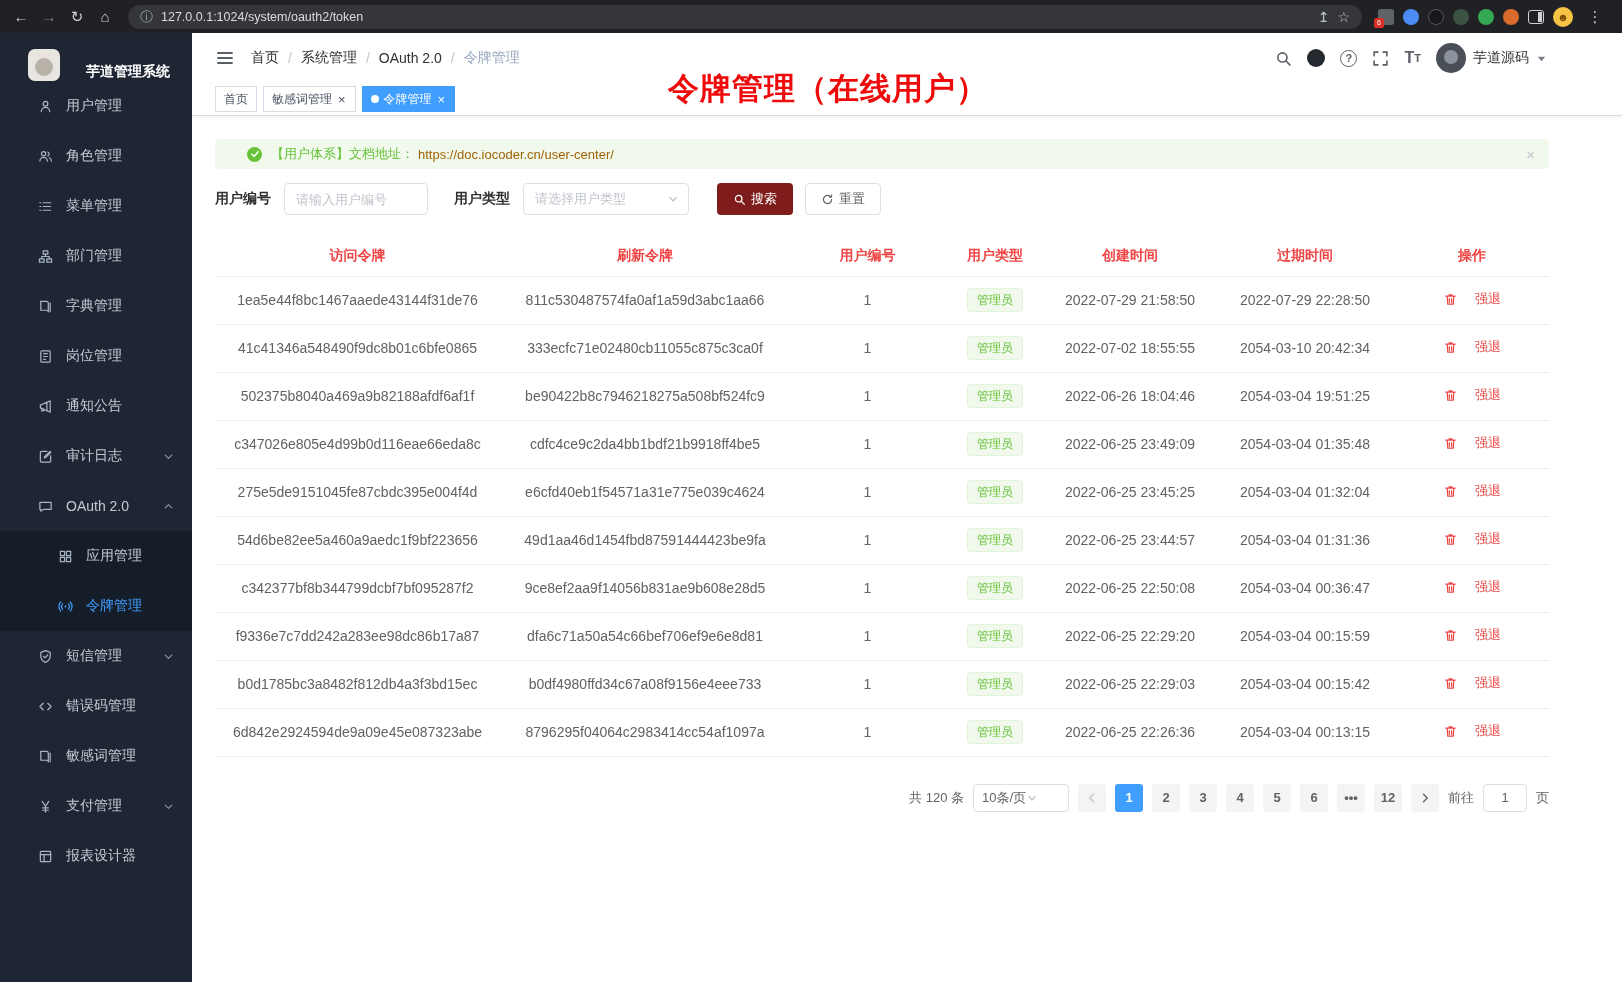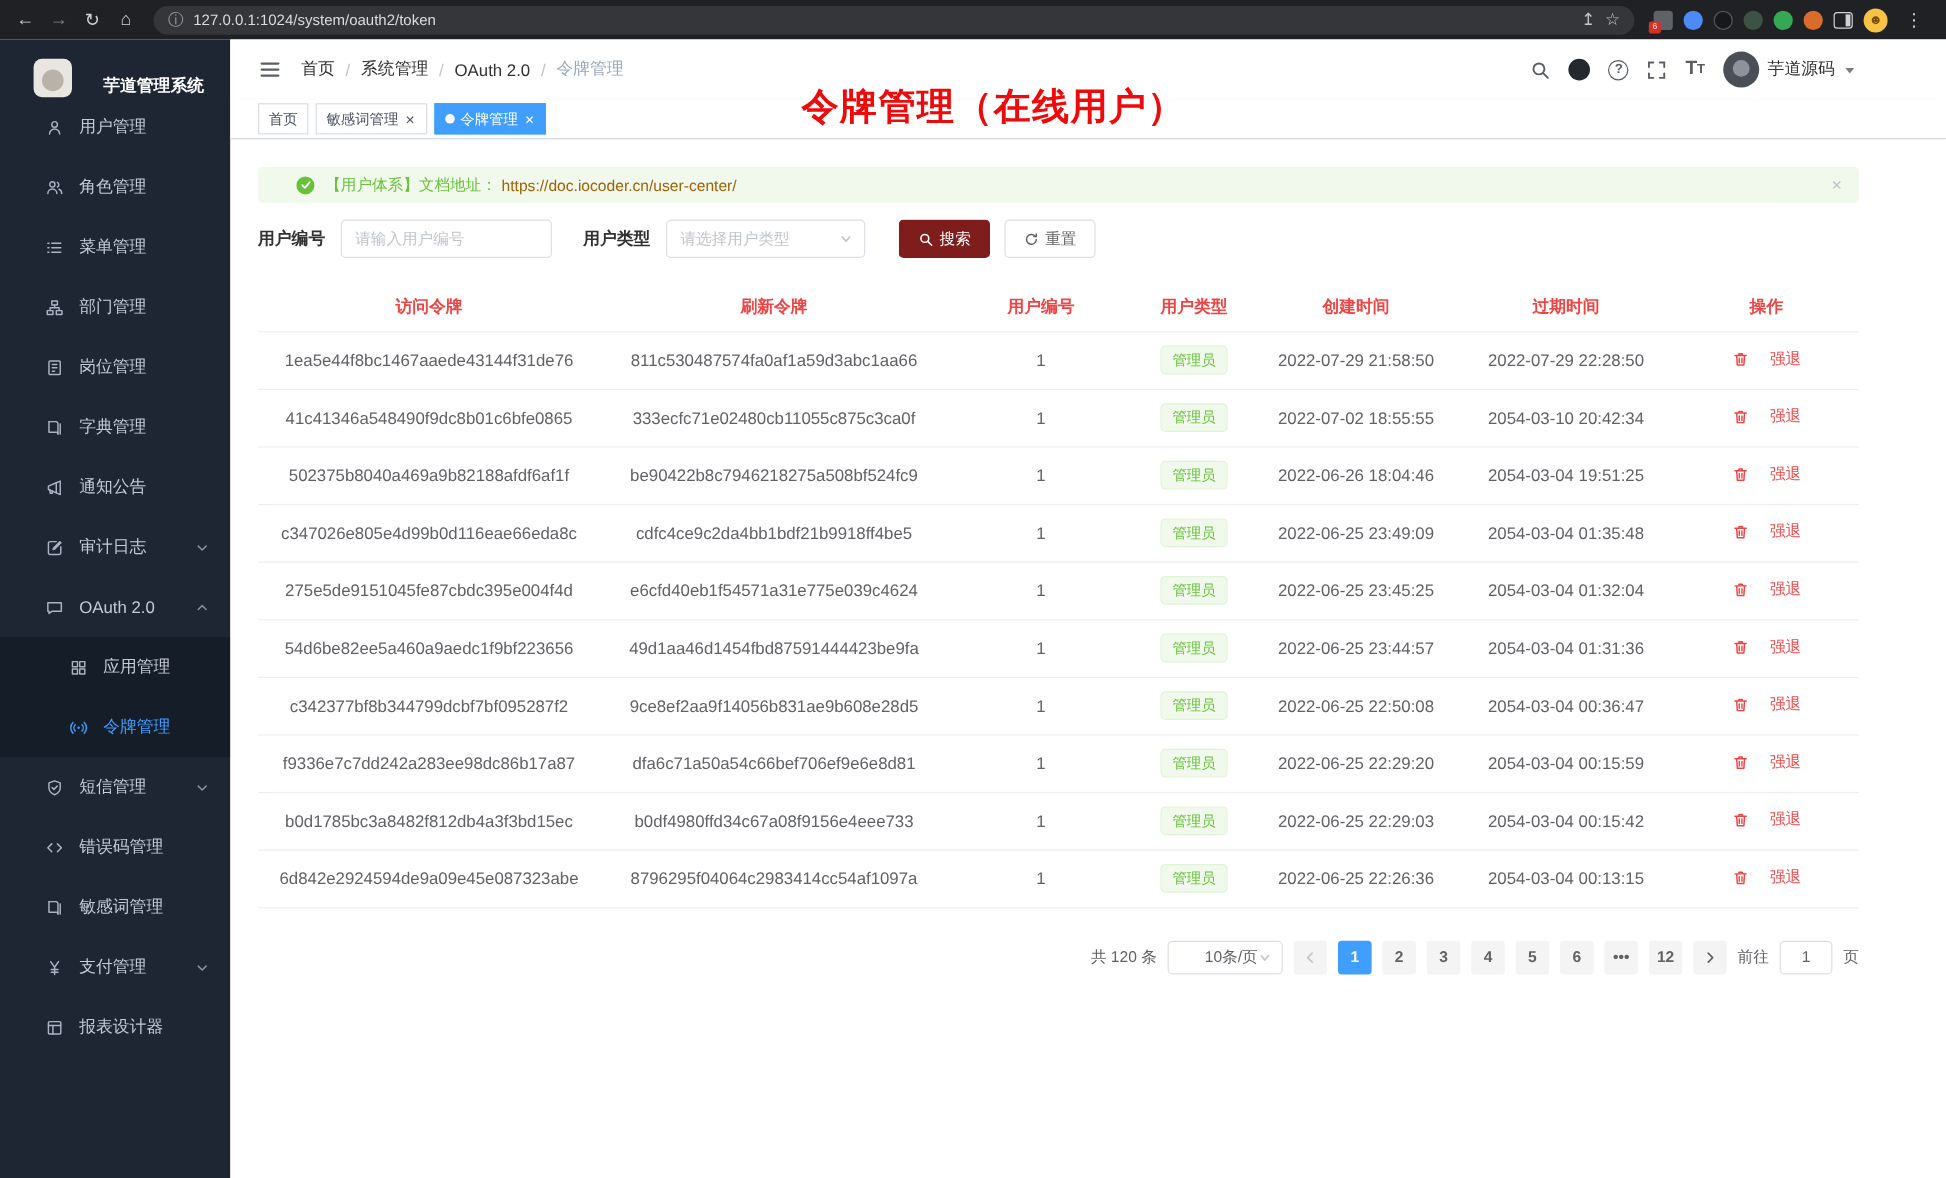--- a/index.html
+++ b/index.html
@@ -86,22 +86,22 @@
   .alert { height:30px; background:#f0f9eb; border-radius:4px; display:flex; align-items:center; padding:0 32px;
            margin-bottom:14px; position:relative; }
   .alert .check { width:15px; height:15px; border-radius:50%; background:#67c23a; color:#fff;
                   display:flex; align-items:center; justify-content:center; margin-right:9px; flex-shrink:0; }
   .alert .atext { color:#67c23a; font-size:13px; }
   .alert .alink { color:#a16207; font-size:13px; margin-left:4px; cursor:pointer; }
   .alert .aclose { position:absolute; right:14px; color:#c0c4cc; font-size:15px; cursor:pointer; }
 
   .filter { display:flex; align-items:center; margin-bottom:21px; }
   .f-label { font-weight:bold; color:#303133; font-size:14px; margin-right:13px; white-space:nowrap; }
-  .f-input { width:176px; height:32px; border:1px solid #dcdfe6; border-radius:4px; padding:0 11px; font-size:13px;
-             color:#606266; font-family:Liberation Mono, monospace; outline:none; margin-right:26px; }
+  .f-input { width:144px; height:32px; border:1px solid #dcdfe6; border-radius:4px; padding:0 11px; font-size:13px;
+             color:#606266; font-family:Liberation Sans, sans-serif; outline:none; margin-right:26px; }
   .f-input::placeholder { color:#c0c4cc; }
   .f-select { width:166px; height:32px; border:1px solid #dcdfe6; border-radius:4px; padding:0 9px 0 11px; font-size:13px;
               display:flex; align-items:center; justify-content:space-between; color:#c0c4cc; margin-right:28px; cursor:pointer; }
   .f-select .chev { color:#c0c4cc; display:flex; }
   .btn { height:32px; border-radius:4px; display:inline-flex; align-items:center; gap:5px; font-size:13px;
          padding:0 15px; cursor:pointer; border:1px solid transparent; }
   .btn-primary { background:#7f1d1d; color:#fff; margin-right:12px; }
   .btn-plain { background:#fff; color:#606266; border-color:#dcdfe6; }
 
   table { width:100%; border-collapse:collapse; table-layout:fixed; color:#606266; font-size:14px; }
@@ -110,21 +110,21 @@
   tbody td { height:48px; text-align:center; border-bottom:1px solid #ebeef5; white-space:nowrap; overflow:hidden; }
   th:nth-child(1){width:285px} th:nth-child(2){width:290px} th:nth-child(3){width:155px}
   th:nth-child(4){width:100px} th:nth-child(5){width:170px} th:nth-child(6){width:180px} th:nth-child(7){width:154px}
   .tag-success { display:inline-block; padding:2px 9px; background:#f0f9eb; border:1px solid #e1f3d8; color:#67c23a;
                  border-radius:4px; font-size:12px; line-height:18px; }
   .link-danger { color:#ef4444; font-size:13px; display:inline-flex; align-items:center; gap:17px; cursor:pointer; }
 
   .pagination { display:flex; align-items:center; justify-content:flex-end; gap:9px; margin-top:27px;
                 font-size:13px; color:#606266; }
   .pg-size { width:96px; height:28px; border:1px solid #dcdfe6; border-radius:4px; display:flex; align-items:center;
-             justify-content:flex-end; padding:0 8px; cursor:pointer; }
+             justify-content:flex-start; padding:0 8px; cursor:pointer; }
   .pg-size .chev { color:#c0c4cc; display:flex; }
   .pg-pages { display:flex; gap:9px; }
   .pg-btn { min-width:28px; height:28px; padding:0 4px; background:#f4f4f5; border-radius:3px; display:inline-flex;
             align-items:center; justify-content:center; font-weight:bold; color:#606266; cursor:pointer; font-size:13px; }
   .pg-btn.active { background:#409eff; color:#fff; }
   .pg-btn.disabled { color:#c0c4cc; cursor:default; }
   .pg-goto { width:44px; height:28px; border:1px solid #dcdfe6; border-radius:4px; text-align:center; font-size:13px;
              color:#606266; font-family:inherit; outline:none; }
   .pg-label { white-space:nowrap; }
 
@@ -203,35 +203,35 @@
               <rect x="1.5" y="10.5" width="5" height="3.5"></rect>
               <rect x="9.5" y="10.5" width="5" height="3.5"></rect>
               <path d="M8 5.5V8M4 10.5V8h8v2.5"></path>
             </svg>
           </span>
           <span class="mi-label">部门管理</span>
         </div>
         <div class="menu-item">
           <span class="mi-icon">
             <svg viewBox="0 0 16 16" width="15" height="15" fill="none" stroke="currentColor" stroke-width="1.3" stroke-linecap="round" stroke-linejoin="round">
-              <rect x="3" y="2" width="10" height="12" rx="1"></rect>
-              <path d="M6 5h4M6 8h4M6 11h2"></path>
-            </svg>
-          </span>
-          <span class="mi-label">岗位管理</span>
-        </div>
-        <div class="menu-item">
-          <span class="mi-icon">
-            <svg viewBox="0 0 16 16" width="15" height="15" fill="none" stroke="currentColor" stroke-width="1.3" stroke-linecap="round" stroke-linejoin="round">
               <path d="M3 2.5h6a2 2 0 0 1 2 2v9"></path>
               <path d="M3 2.5V12h6.5a1.5 1.5 0 0 1 1.5 1.5"></path>
               <path d="M13 4.5v9"></path>
             </svg>
           </span>
           <span class="mi-label">字典管理</span>
+        </div>
+        <div class="menu-item">
+          <span class="mi-icon">
+            <svg viewBox="0 0 16 16" width="15" height="15" fill="none" stroke="currentColor" stroke-width="1.3" stroke-linecap="round" stroke-linejoin="round">
+              <rect x="3" y="2" width="10" height="12" rx="1"></rect>
+              <path d="M6 5h4M6 8h4M6 11h2"></path>
+            </svg>
+          </span>
+          <span class="mi-label">岗位管理</span>
         </div>
         <div class="menu-item">
           <span class="mi-icon">
             <svg viewBox="0 0 16 16" width="15" height="15" fill="none" stroke="currentColor" stroke-width="1.3" stroke-linecap="round" stroke-linejoin="round">
               <path d="M2.5 6.5v3l7 3v-9z"></path>
               <path d="M9.5 3.5 13 2v12l-3.5-1.5"></path>
               <path d="M4 9.8v3h2v-2.3"></path>
             </svg>
           </span>
           <span class="mi-label">通知公告</span>

